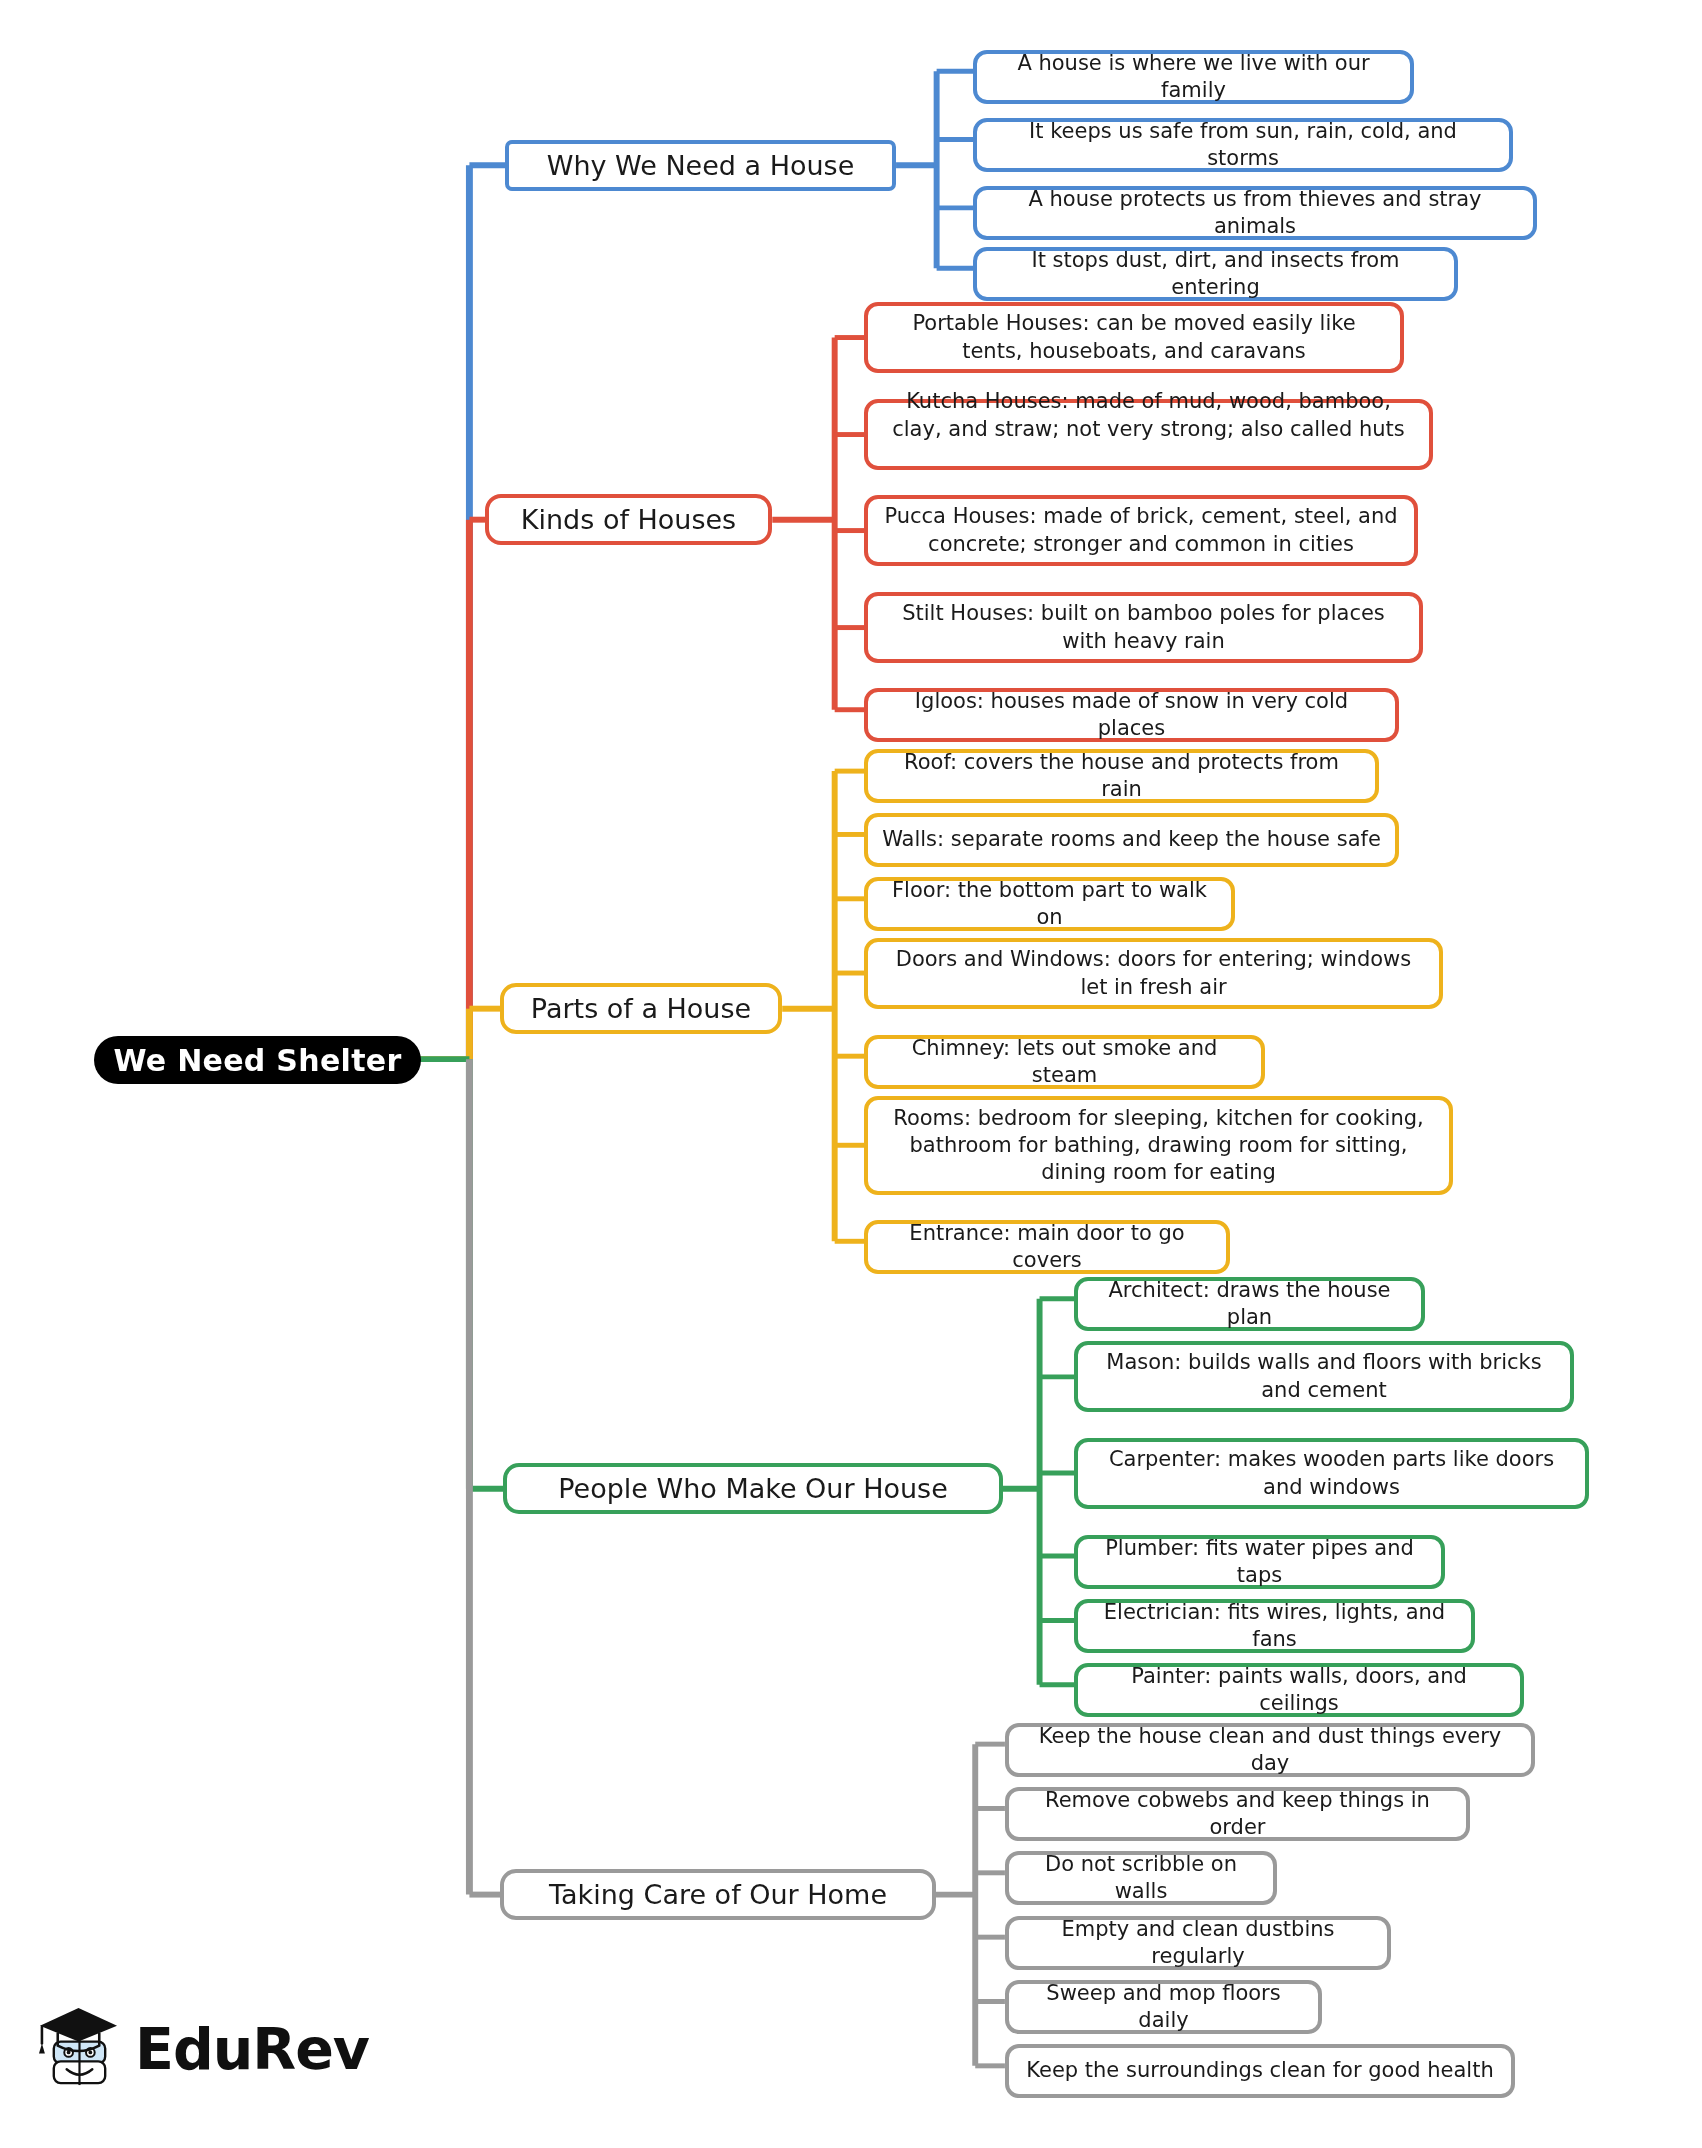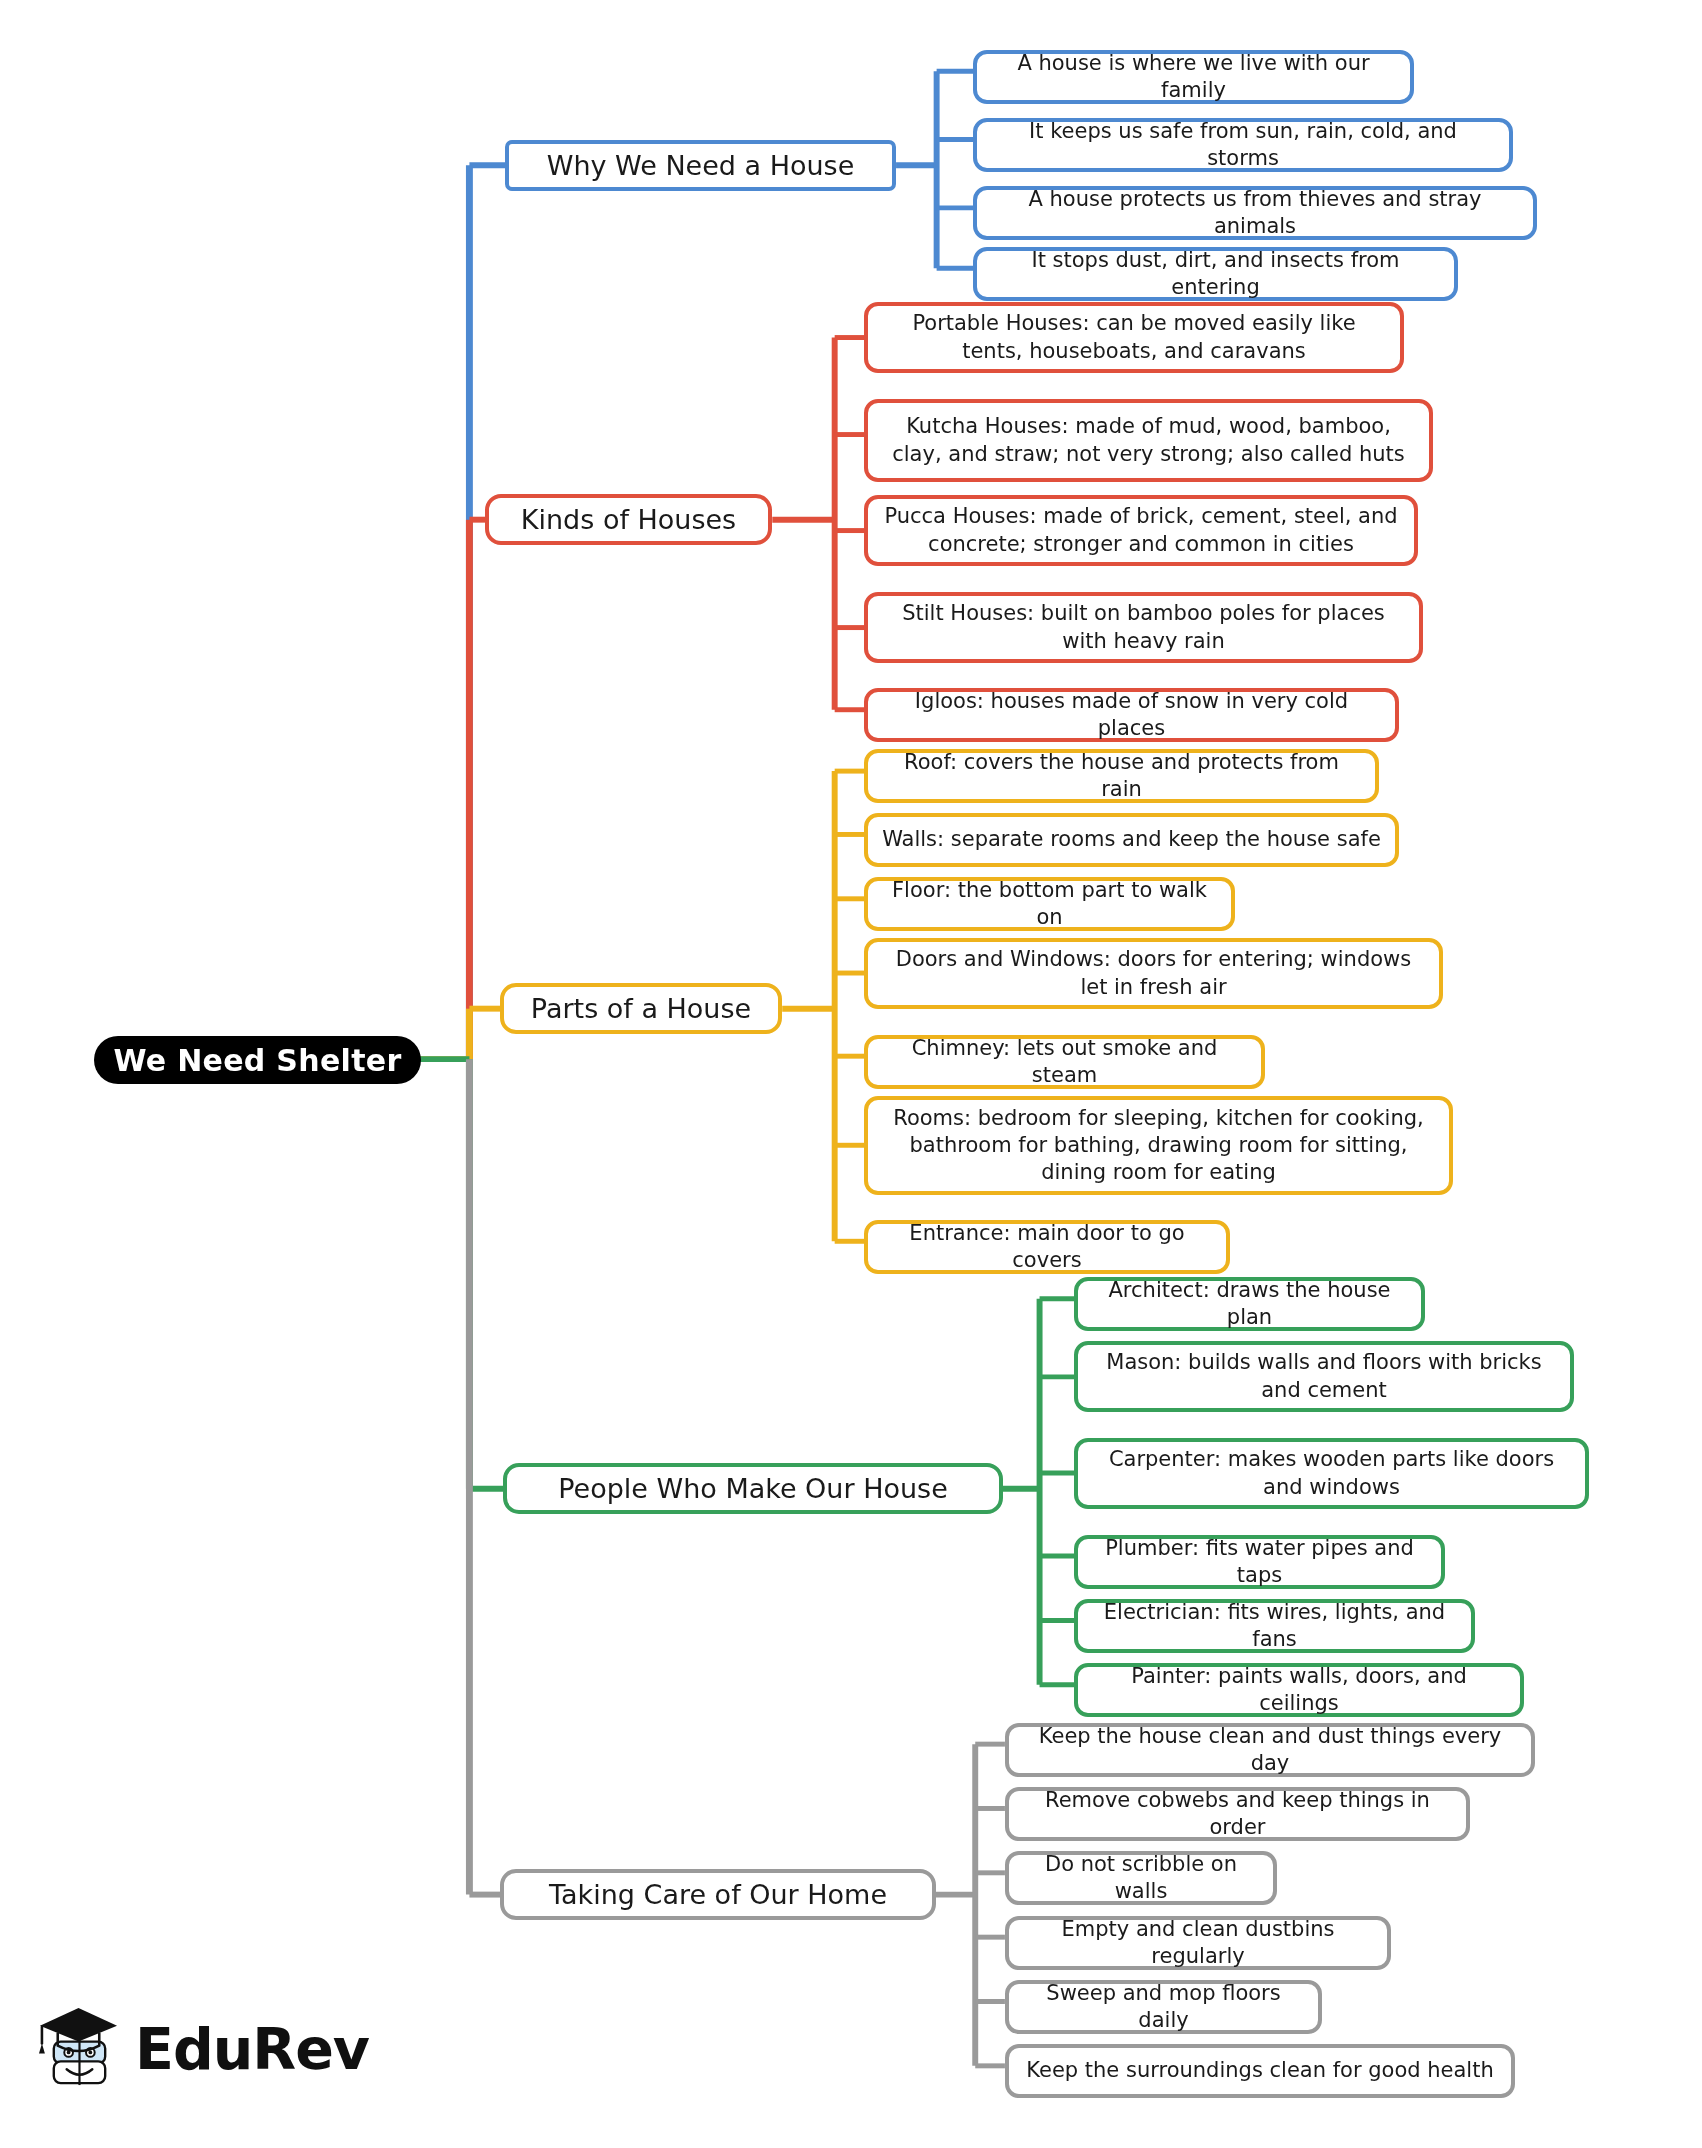--- a/index.html
+++ b/index.html
@@ -169,21 +169,21 @@
       </div>
       <div class="node leaf-node c-blue" style="left: 973px; top: 247px; width: 485px; height: 32px;">
         <span>It stops dust, dirt, and insects from entering</span>
       </div>
       <div class="node branch-node c-red" style="left: 485px; top: 494px; width: 287px; height: 51px;">
         <span>Kinds of Houses</span>
       </div>
       <div class="node leaf-node c-red" style="left: 864px; top: 302px; width: 540px; height: 71px;">
         <span>Portable Houses: can be moved easily like tents, houseboats, and caravans</span>
       </div>
-      <div class="node leaf-node c-red" style="left: 864px; top: 399px; width: 569px; height: 83px;">
+      <div class="node leaf-node c-red" style="left: 864px; top: 399px; width: 569px; height: 71px; align-items: flex-end;">
         <span>Kutcha Houses: made of mud, wood, bamboo, clay, and straw; not very strong; also called huts</span>
       </div>
       <div class="node leaf-node c-red" style="left: 864px; top: 495px; width: 554px; height: 71px;">
         <span>Pucca Houses: made of brick, cement, steel, and concrete; stronger and common in cities</span>
       </div>
       <div class="node leaf-node c-red" style="left: 864px; top: 592px; width: 559px; height: 71px;">
         <span>Stilt Houses: built on bamboo poles for places with heavy rain</span>
       </div>
       <div class="node leaf-node c-red" style="left: 864px; top: 688px; width: 535px; height: 44px;">
         <span>Igloos: houses made of snow in very cold places</span>

